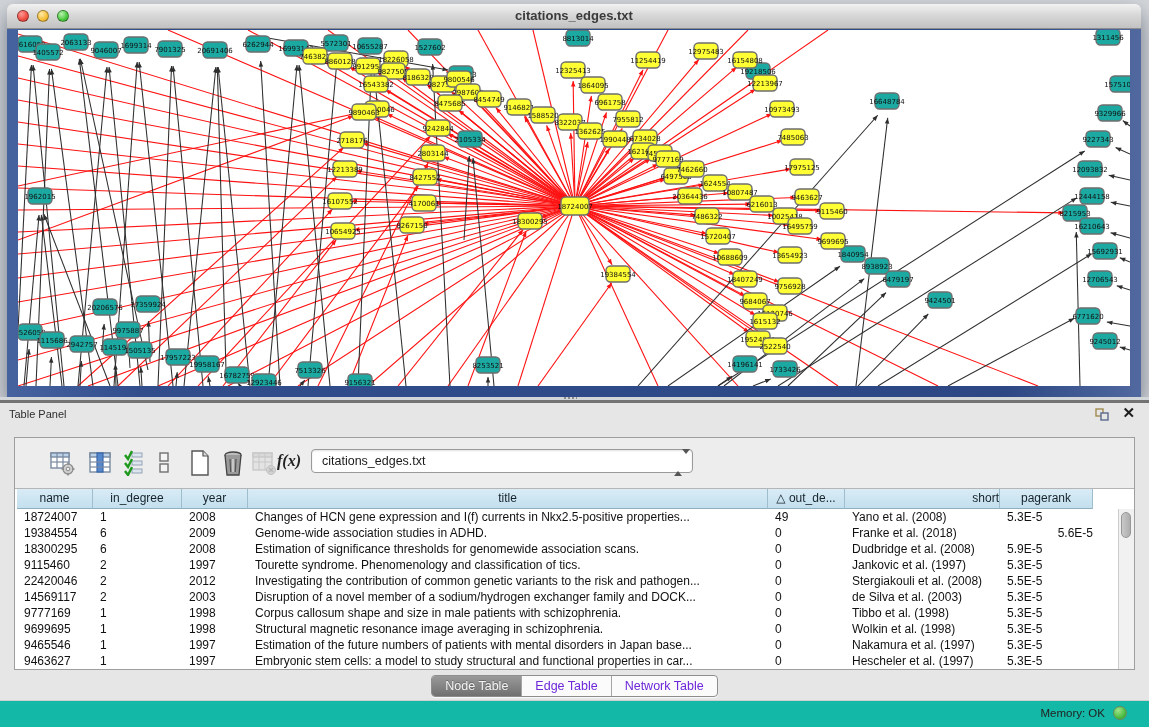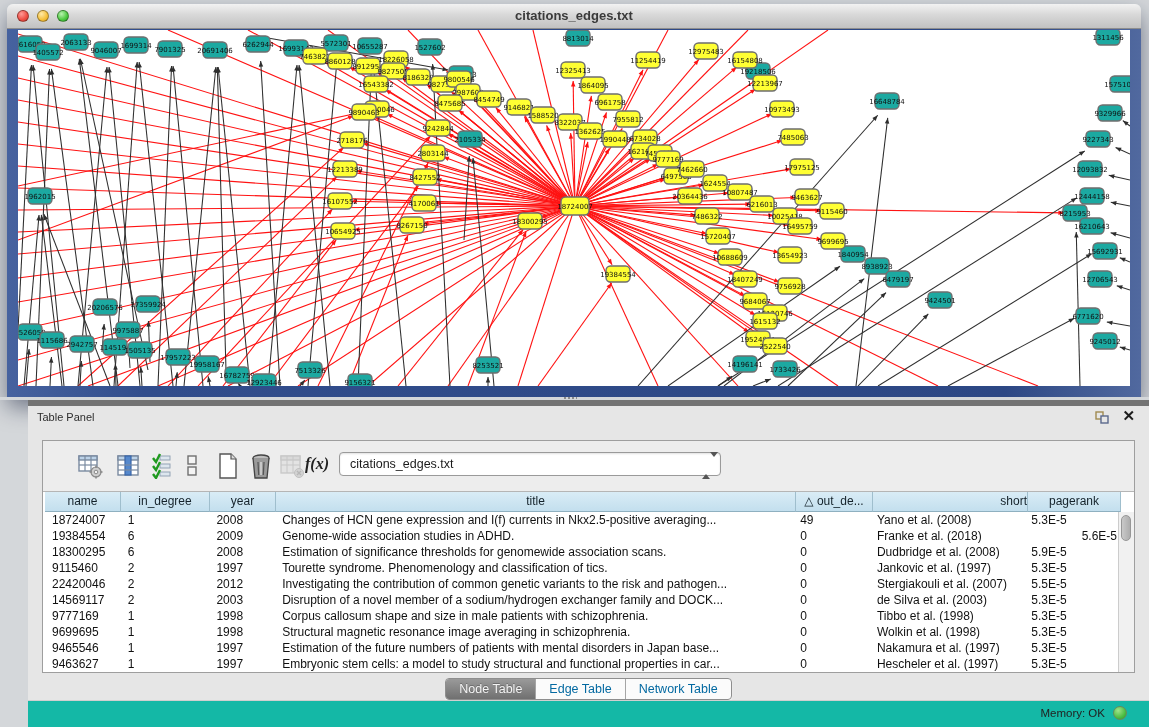--- a/index.html
+++ b/index.html
@@ -17,21 +17,21 @@
   .light.yellow{background:radial-gradient(circle at 35% 30%,#ffe9a8,#f5c03a 60%,#d99d1e);}
   .light.green{background:radial-gradient(circle at 35% 30%,#b9f2b0,#4cc93f 60%,#2f9e2c);}
   .win-content{position:absolute;left:0;top:25px;right:0;bottom:0;
                background:linear-gradient(90deg,#46629f,#314d8c 12%,#2c4784 88%,#51699f);}
   .net-canvas{position:absolute;left:11px;top:1px;width:1112px;height:356px;background:#ffffff;overflow:hidden;}
   .net-canvas svg{display:block;}
   
   .gap-strip{position:absolute;left:0;top:397px;width:100%;height:3px;background:#d4d7da;}
   .grip{position:absolute;left:563px;top:396px;width:14px;height:7px;
         background:radial-gradient(circle,#8a8a8a 1px,transparent 1.2px);background-size:4px 4px;}
-  .table-panel{position:absolute;left:0;top:400px;right:0;bottom:0;background:#e6e6e6;border-top:6px solid #737373;margin-left:28px;}
+  .table-panel{position:absolute;left:0;top:400px;right:0;bottom:0;background:#e6e6e6;border-top:3px solid #737373;}
   .panel-title{position:absolute;left:9px;top:5px;font-size:11px;color:#2e2e2e;}
   .panel-float{position:absolute;right:40px;top:5px;width:14px;height:13px;}
   .panel-close{position:absolute;right:14px;top:2px;font-size:15px;font-weight:bold;color:#1c1c1c;line-height:16px;}
   .panel-inner{position:absolute;left:14px;top:34px;right:14px;height:233px;border:1px solid #9e9e9e;
                background:#ededed;box-sizing:border-box;}
   .toolbar{position:absolute;left:0;top:0;right:0;height:50px;}
   .tb-icon{position:absolute;top:12px;width:26px;height:26px;}
   .tb-icon.disabled{opacity:.45;}
   .fx{position:absolute;top:14px;left:262px;font-family:"Liberation Serif",serif;font-style:italic;
       font-size:16px;font-weight:bold;color:#222;}
@@ -51,21 +51,21 @@
   .rows{position:absolute;left:2px;top:20px;right:17px;bottom:0;overflow:hidden;}
   .trow{display:flex;height:16px;}
   .tcell{box-sizing:border-box;padding-left:7px;font-size:12px;color:#111;line-height:16px;
          white-space:nowrap;overflow:hidden;}
   .vscroll{position:absolute;right:0;top:20px;width:15px;bottom:0;background:#f1f1f1;border-left:1px solid #cccccc;}
   .vthumb{position:absolute;left:2px;top:3px;width:10px;height:26px;border-radius:5px;
           background:linear-gradient(90deg,#c9c9c9,#adadad);border:1px solid #979797;box-sizing:border-box;}
   .tabsbar{position:absolute;left:0;right:0;top:272px;height:24px;display:flex;justify-content:center;}
   .seg{display:inline-flex;height:20px;border:1px solid #8e8e8e;border-radius:4px;overflow:hidden;background:#fbfbfb;
        box-shadow:0 1px 1px rgba(255,255,255,.8);}
-  .seg-item{padding:0 13px;font-size:12.5px;color:#0369a1;line-height:20px;border-right:1px solid #a5a5a5;}
+  .seg-item{padding:0 13px;font-size:12.5px;color:#6d28d9;line-height:20px;border-right:1px solid #a5a5a5;}
   .seg-item:last-child{border-right:none;}
   .seg-item.sel{background:linear-gradient(#9a9a9a,#707070);color:#f3f3f3;text-shadow:0 -1px 0 rgba(0,0,0,.25);}
   .statusbar{position:absolute;left:0;right:0;bottom:0;height:26px;background:#14b8a6;border-top:1px solid #cfcfcf;}
   .mem-label{position:absolute;right:44px;top:6px;font-size:11.5px;color:#222;}
   .mem-dot{position:absolute;right:22px;top:5px;width:14px;height:14px;border-radius:50%;
            background:radial-gradient(circle at 35% 30%,#9fe48a,#47bb3f 65%,#2f9430);border:1px solid #6a8a5a;box-sizing:border-box;}
 </style>
 </head>
 <body>
 
@@ -736,21 +736,21 @@
           <div class="hcell" style="width: 520px;">title</div>
           <div class="hcell" style="width: 77px;">△ out_de...</div>
           <div class="hcell" style="width: 155px; text-align: right;">short</div>
           <div class="hcell" style="width: 93px;">pagerank</div>
         </div>
       <div class="rows">
           <div class="trow">
             <div class="tcell" style="width: 76px;">18724007</div>
             <div class="tcell" style="width: 89px;">1</div>
             <div class="tcell" style="width: 66px;">2008</div>
-            <div class="tcell" style="width: 520px;">Changes of HCN gene expression and I(f) currents in Nkx2.5-positive averaging...</div>
+            <div class="tcell" style="width: 520px;">Changes of HCN gene expression and I(f) currents in Nkx2.5-positive properties...</div>
             <div class="tcell" style="width: 77px;">49</div>
             <div class="tcell" style="width: 155px;">Yano et al. (2008)</div>
             <div class="tcell" style="width: 93px;">5.3E-5</div>
           </div>
           <div class="trow">
             <div class="tcell" style="width: 76px;">19384554</div>
             <div class="tcell" style="width: 89px;">6</div>
             <div class="tcell" style="width: 66px;">2009</div>
             <div class="tcell" style="width: 520px;">Genome-wide association studies in ADHD.</div>
             <div class="tcell" style="width: 77px;">0</div>
@@ -774,21 +774,21 @@
             <div class="tcell" style="width: 77px;">0</div>
             <div class="tcell" style="width: 155px;">Jankovic et al. (1997)</div>
             <div class="tcell" style="width: 93px;">5.3E-5</div>
           </div>
           <div class="trow">
             <div class="tcell" style="width: 76px;">22420046</div>
             <div class="tcell" style="width: 89px;">2</div>
             <div class="tcell" style="width: 66px;">2012</div>
             <div class="tcell" style="width: 520px;">Investigating the contribution of common genetic variants to the risk and pathogen...</div>
             <div class="tcell" style="width: 77px;">0</div>
-            <div class="tcell" style="width: 155px;">Stergiakouli et al. (2007)</div>
+            <div class="tcell" style="width: 155px;">Stergiakouli et al. (2008)</div>
             <div class="tcell" style="width: 93px;">5.5E-5</div>
           </div>
           <div class="trow">
             <div class="tcell" style="width: 76px;">14569117</div>
             <div class="tcell" style="width: 89px;">2</div>
             <div class="tcell" style="width: 66px;">2003</div>
             <div class="tcell" style="width: 520px;">Disruption of a novel member of a sodium/hydrogen exchanger family and DOCK...</div>
             <div class="tcell" style="width: 77px;">0</div>
             <div class="tcell" style="width: 155px;">de Silva et al. (2003)</div>
             <div class="tcell" style="width: 93px;">5.3E-5</div>

